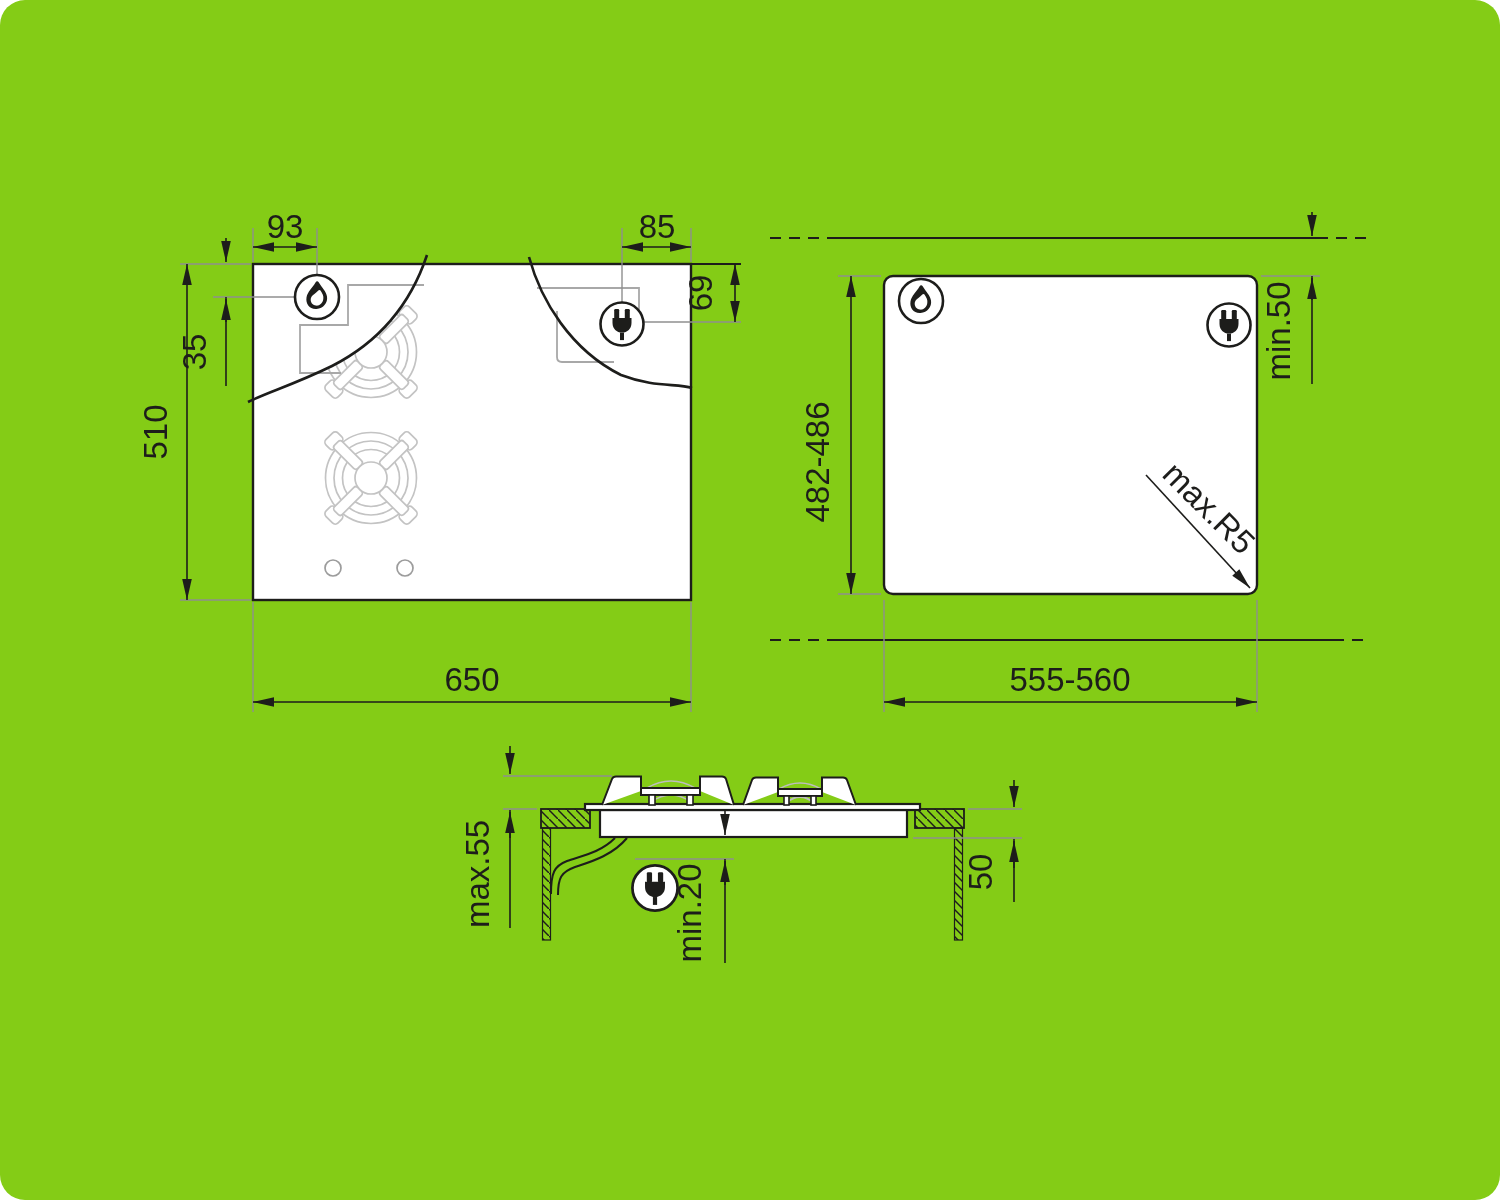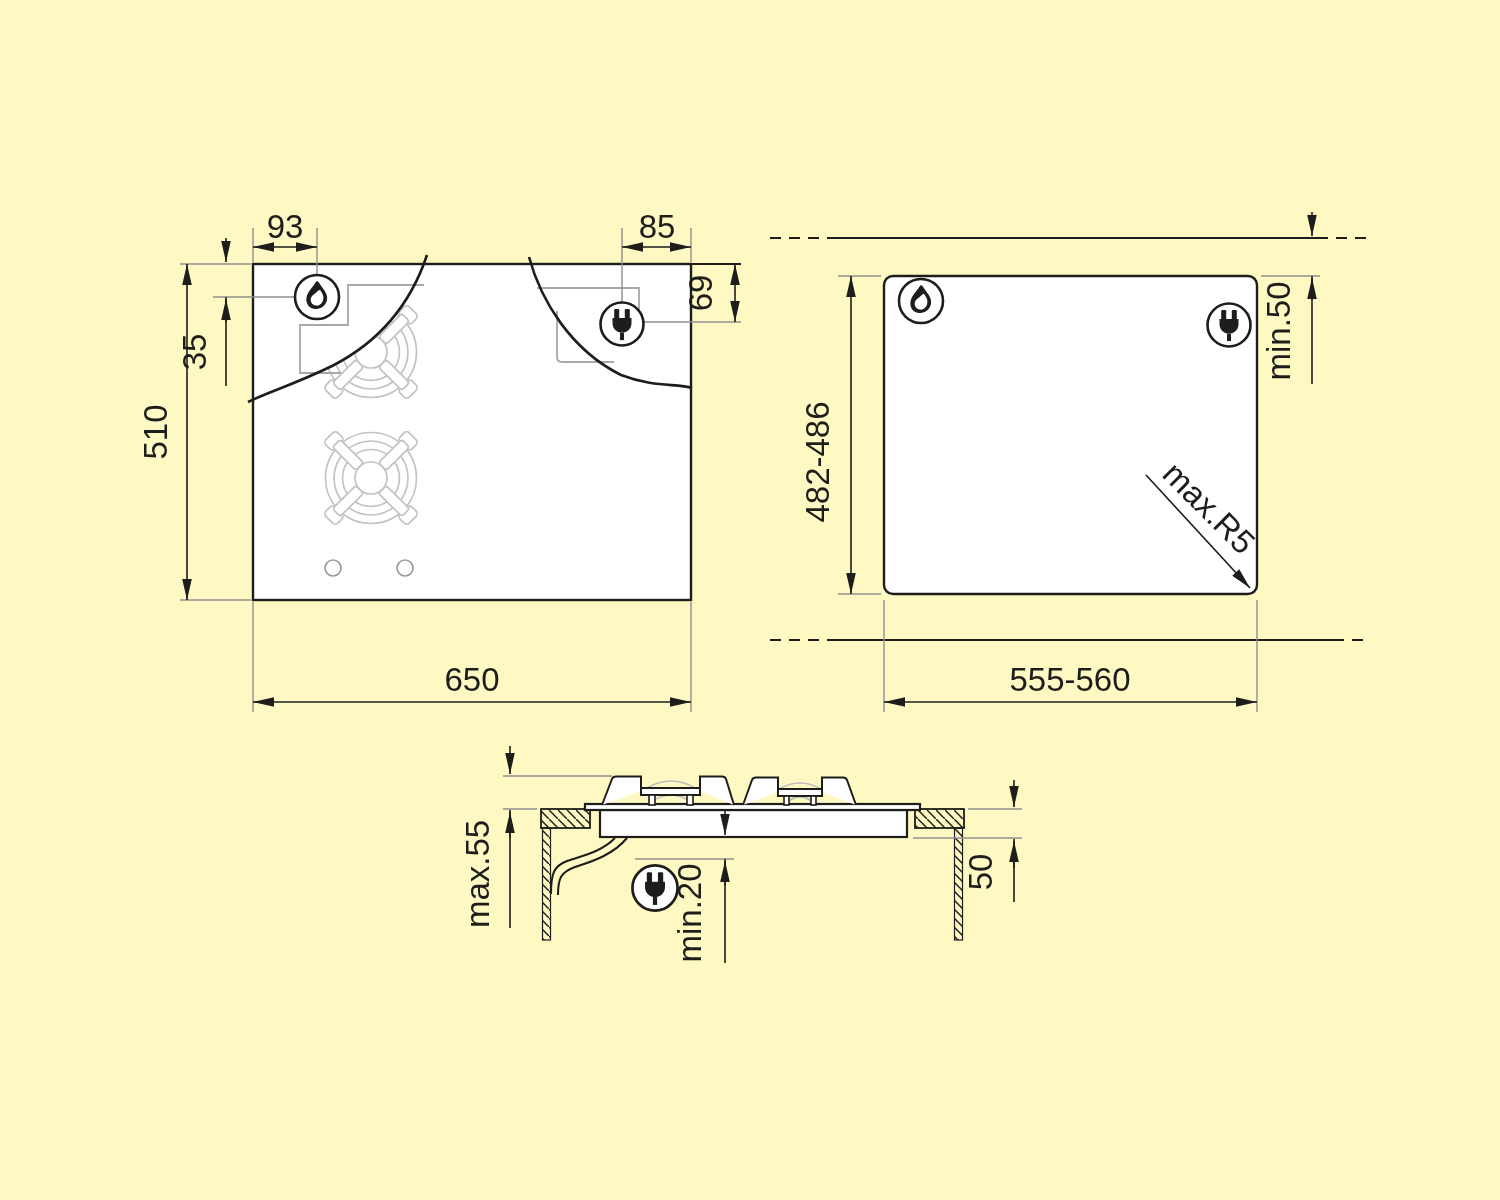--- a/index.html
+++ b/index.html
@@ -1,18 +1,19 @@
 <!DOCTYPE html>
 <html><head>
 <meta charset="utf-8">
 <style>
   html,body{margin:0;padding:0;background:#ffffff;}
   .canvas{
-    position:relative;width:1500px;height:1200px;background:#fef9c3;overflow:hidden;
+    position:relative;width:1500px;height:1200px;background:#84cc16;overflow:hidden;
     font-family:"Liberation Sans", sans-serif;
+    border-radius:25px;
   }
   svg{position:absolute;left:0;top:0;}
   text{
     font-family:"Liberation Sans", sans-serif;
     font-size:33px;
     fill:#1d1d1b;
   }
 </style>
 </head>
 <body>

